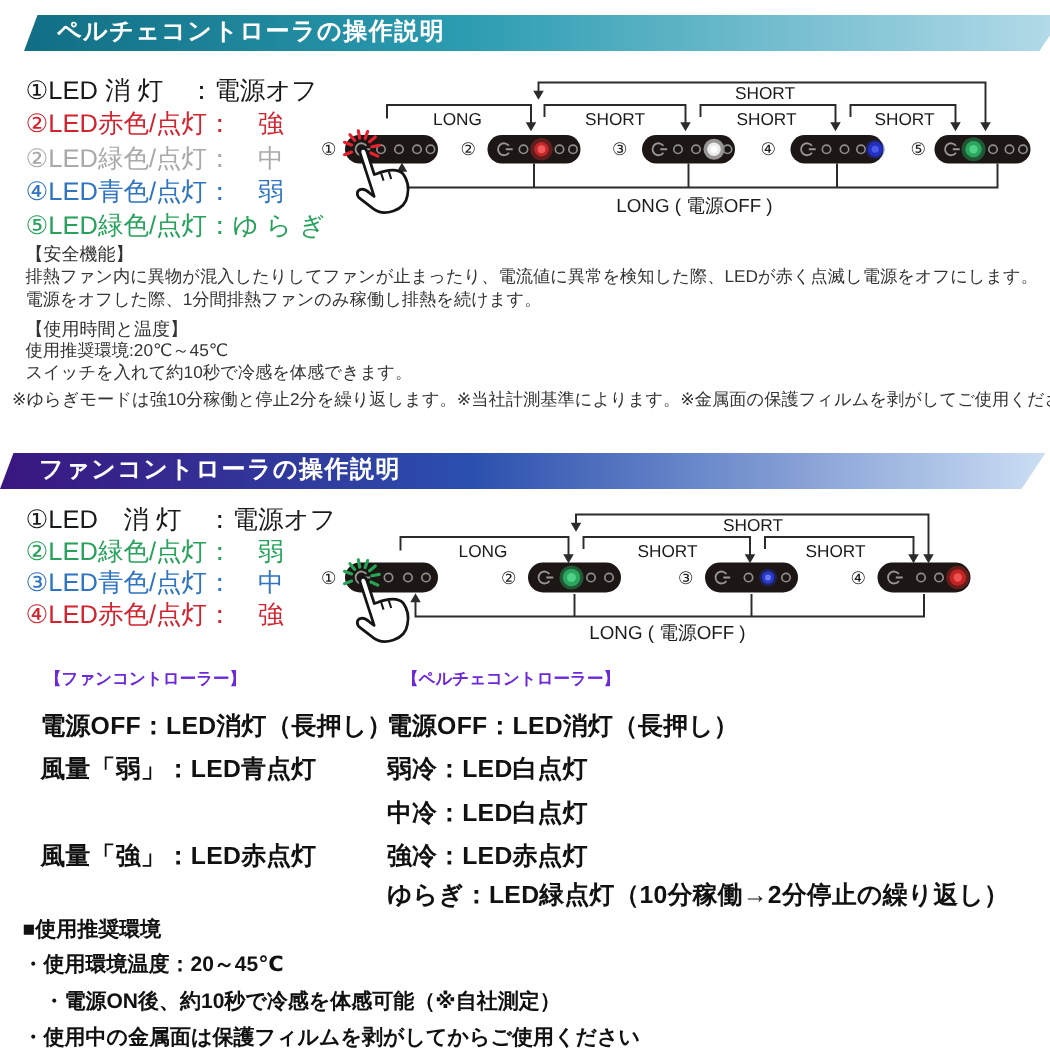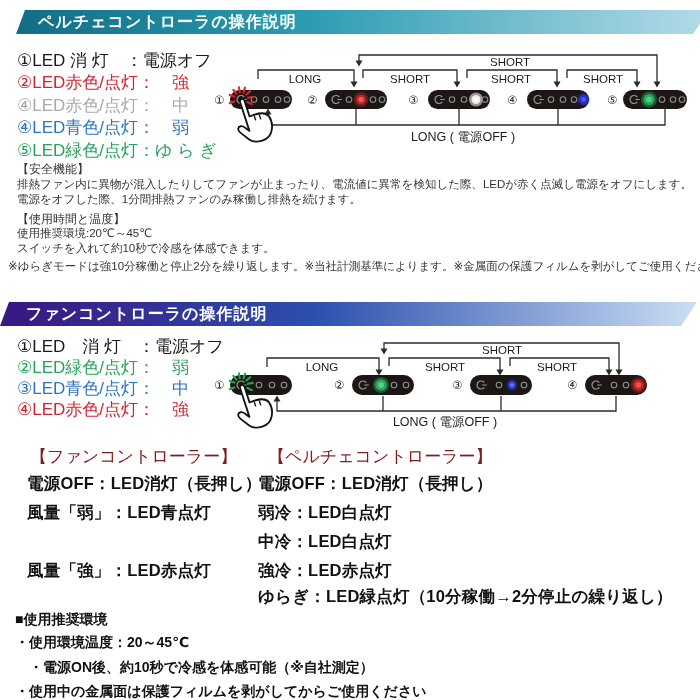--- a/index.html
+++ b/index.html
@@ -13,21 +13,21 @@
         clip-path:polygon(9px 0,100% 0,calc(100% - 16px) 100%,0 100%);padding-left:22px;}
   .bar2{top:302px;left:0;
         background:linear-gradient(90deg,#3a1680 0%,#2b4fae 45%,#cbdef4 100%);
         clip-path:polygon(9px 0,100% 0,calc(100% - 16px) 100%,0 100%);}
   .legend{font-size:17px;font-weight:500;white-space:nowrap;}
   .legend1{left:17px;top:50px;line-height:22.4px;}
   .legend2{left:17px;top:336px;line-height:21px;}
   .ck{color:#1a1a1a}.cr{color:#d2232e}.cgy{color:#a9a9a9}.cb{color:#2e74c0}.cg{color:#27a25c}
   .small{font-size:11.5px;color:#333;white-space:nowrap;}
   .stitle{font-size:12px;color:#333;white-space:nowrap;}
-  .sum-h{font-size:17px;font-weight:normal;color:#7f1d1d;white-space:nowrap;}
+  .sum-h{font-size:11px;font-weight:bold;color:#6d28d9;white-space:nowrap;}
   .sum-r{font-size:16.5px;font-weight:bold;color:#111;white-space:nowrap;letter-spacing:0.2px;}
   .env-h{font-size:14px;font-weight:bold;color:#111;white-space:nowrap;}
   .env-r{font-size:14px;font-weight:bold;color:#111;white-space:nowrap;}
   svg text{font-family:"Liberation Sans","DejaVu Sans",sans-serif;}
   .diag-label{font-size:11.5px;fill:#1c1c1c;}
   .diag-label2{font-size:12.5px;fill:#1c1c1c;}
   .dev-num{font-size:11.5px;fill:#222;}
   .wire{stroke:#2b2b2b;stroke-width:1.3;fill:none;}
   .ah{fill:#2b2b2b;stroke:none;}
   .dev{fill:#1c1614;}
@@ -40,21 +40,21 @@
 </head>
 <body>
 
 <div id="page">
 
   <div class="abs bar bar1">ペルチェコントローラの操作説明</div>
 
   <div class="abs legend legend1">
     <div class="ck">①LED 消 灯　：電源オフ</div>
     <div class="cr">②LED赤色/点灯：　強</div>
-    <div class="cgy">④LED赤色/点灯：　中</div>
+    <div class="cgy">②LED緑色/点灯：　中</div>
     <div class="cb">④LED青色/点灯：　弱</div>
     <div class="cg">⑤LED緑色/点灯：ゆ ら ぎ</div>
   </div>
 
   <svg class="abs" style="left:205px;top:42px;" width="495" height="120" viewBox="0 0 495 120">
 
     <g>
       <path class="wire" d="M53,37 V28 H149 V40"></path>
         <path class="ah" d="M145.5,39.5 L152.5,39.5 L149,45.5 Z"></path>
       <path class="wire" d="M158,36 V28 H252 V40"></path>

